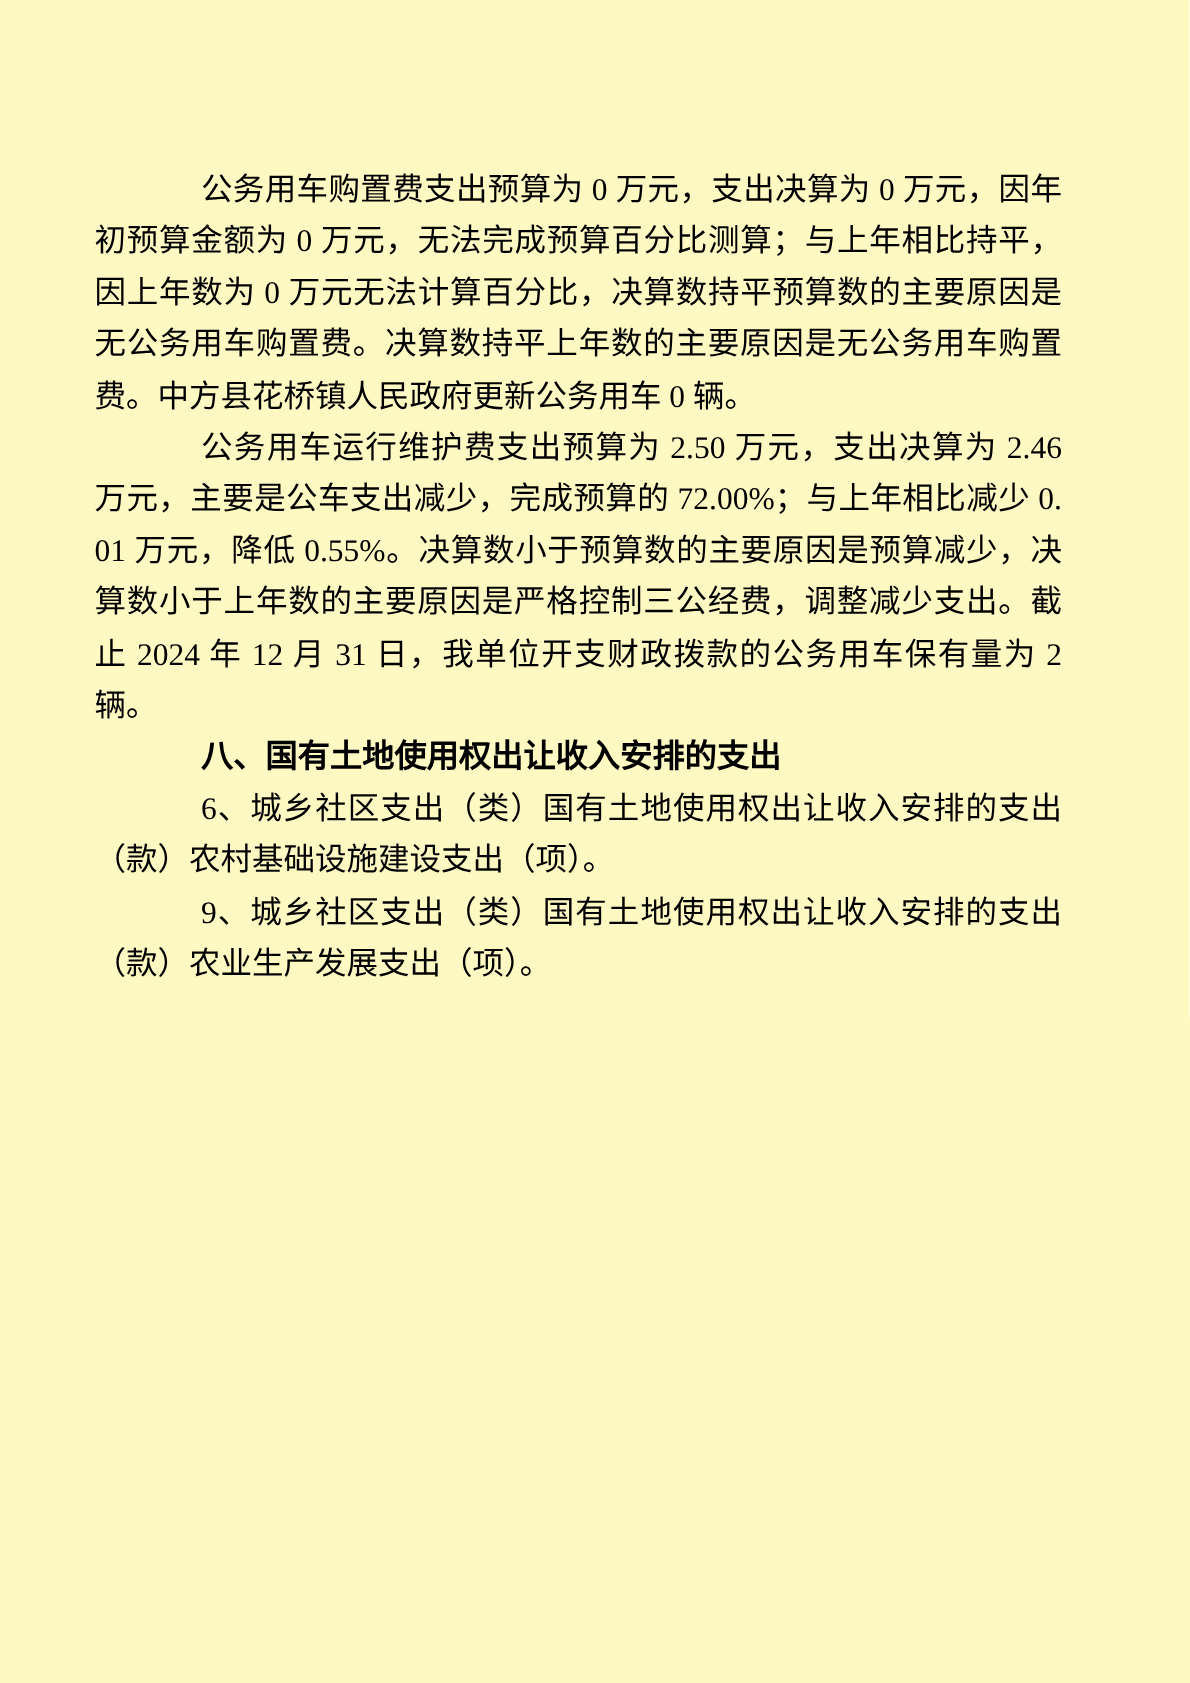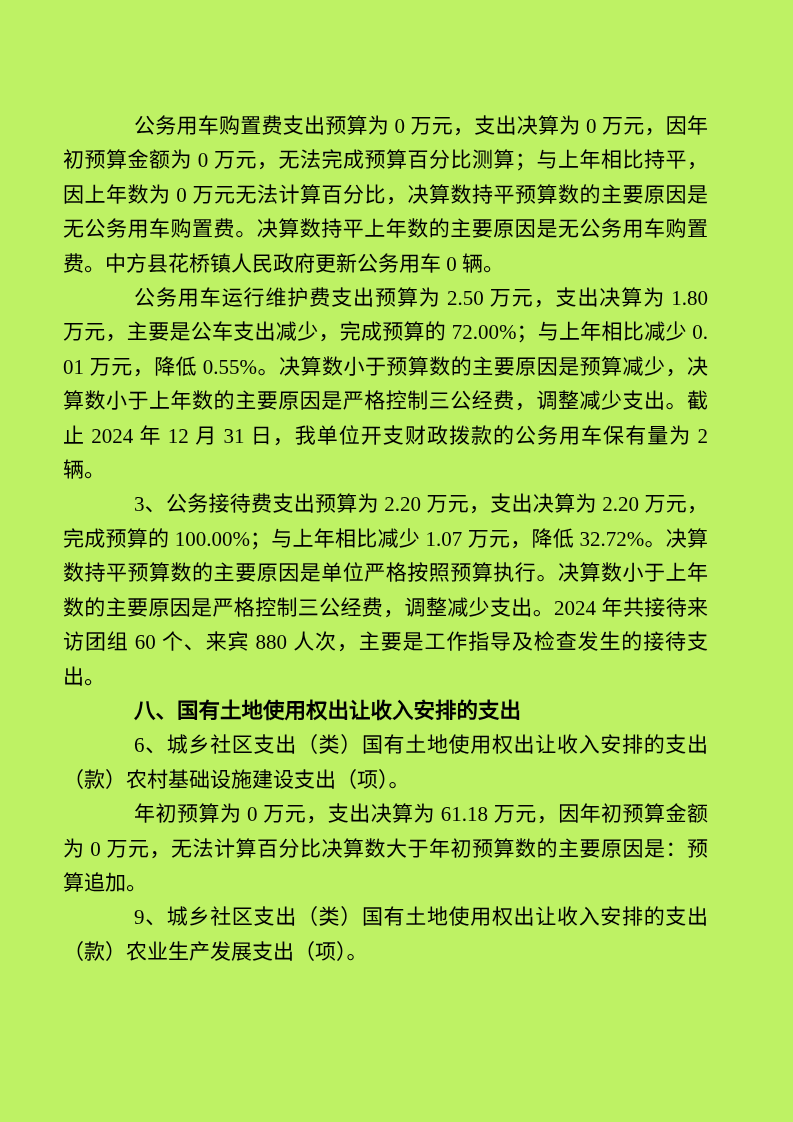--- a/index.html
+++ b/index.html
@@ -4,21 +4,21 @@
 <style>
   html, body {
     margin: 0;
     padding: 0;
     background: #ffffff;
   }
   .page {
     position: relative;
     width: 793px;
     height: 1122px;
-    background: #bef264;
+    background: #fef9c3;
     overflow: hidden;
     color: #000000;
   }
   .content {
     position: absolute;
     left: 63px;
     top: 109px;
     width: 645px;
   }
   p.body-para {
@@ -44,20 +44,18 @@
     color: #000000;
     word-break: break-all;
   }
 </style>
 </head>
 <body>
 
 <div class="page">
   <div class="content">
     <p class="body-para">公务用车购置费支出预算为 0 万元，支出决算为 0 万元，因年初预算金额为 0 万元，无法完成预算百分比测算；与上年相比持平，因上年数为 0 万元无法计算百分比，决算数持平预算数的主要原因是无公务用车购置费。决算数持平上年数的主要原因是无公务用车购置费。中方县花桥镇人民政府更新公务用车 0 辆。</p>
-    <p class="body-para">公务用车运行维护费支出预算为 2.50 万元，支出决算为 1.80 万元，主要是公车支出减少，完成预算的 72.00%；与上年相比减少 0.01 万元，降低 0.55%。决算数小于预算数的主要原因是预算减少，决算数小于上年数的主要原因是严格控制三公经费，调整减少支出。截止 2024 年 12 月 31 日，我单位开支财政拨款的公务用车保有量为 2 辆。</p>
-    <p class="body-para">3、公务接待费支出预算为 2.20 万元，支出决算为 2.20 万元，完成预算的 100.00%；与上年相比减少 1.07 万元，降低 32.72%。决算数持平预算数的主要原因是单位严格按照预算执行。决算数小于上年数的主要原因是严格控制三公经费，调整减少支出。2024 年共接待来访团组 60 个、来宾 880 人次，主要是工作指导及检查发生的接待支出。</p>
+    <p class="body-para">公务用车运行维护费支出预算为 2.50 万元，支出决算为 2.46 万元，主要是公车支出减少，完成预算的 72.00%；与上年相比减少 0.01 万元，降低 0.55%。决算数小于预算数的主要原因是预算减少，决算数小于上年数的主要原因是严格控制三公经费，调整减少支出。截止 2024 年 12 月 31 日，我单位开支财政拨款的公务用车保有量为 2 辆。</p>
     <p class="heading-para">八、国有土地使用权出让收入安排的支出</p>
     <p class="body-para">6、城乡社区支出（类）国有土地使用权出让收入安排的支出（款）农村基础设施建设支出（项）。</p>
-    <p class="body-para">年初预算为 0 万元，支出决算为 61.18 万元，因年初预算金额为 0 万元，无法计算百分比决算数大于年初预算数的主要原因是：预算追加。</p>
     <p class="body-para">9、城乡社区支出（类）国有土地使用权出让收入安排的支出（款）农业生产发展支出（项）。</p>
   </div>
 </div>
 
 </body></html>

